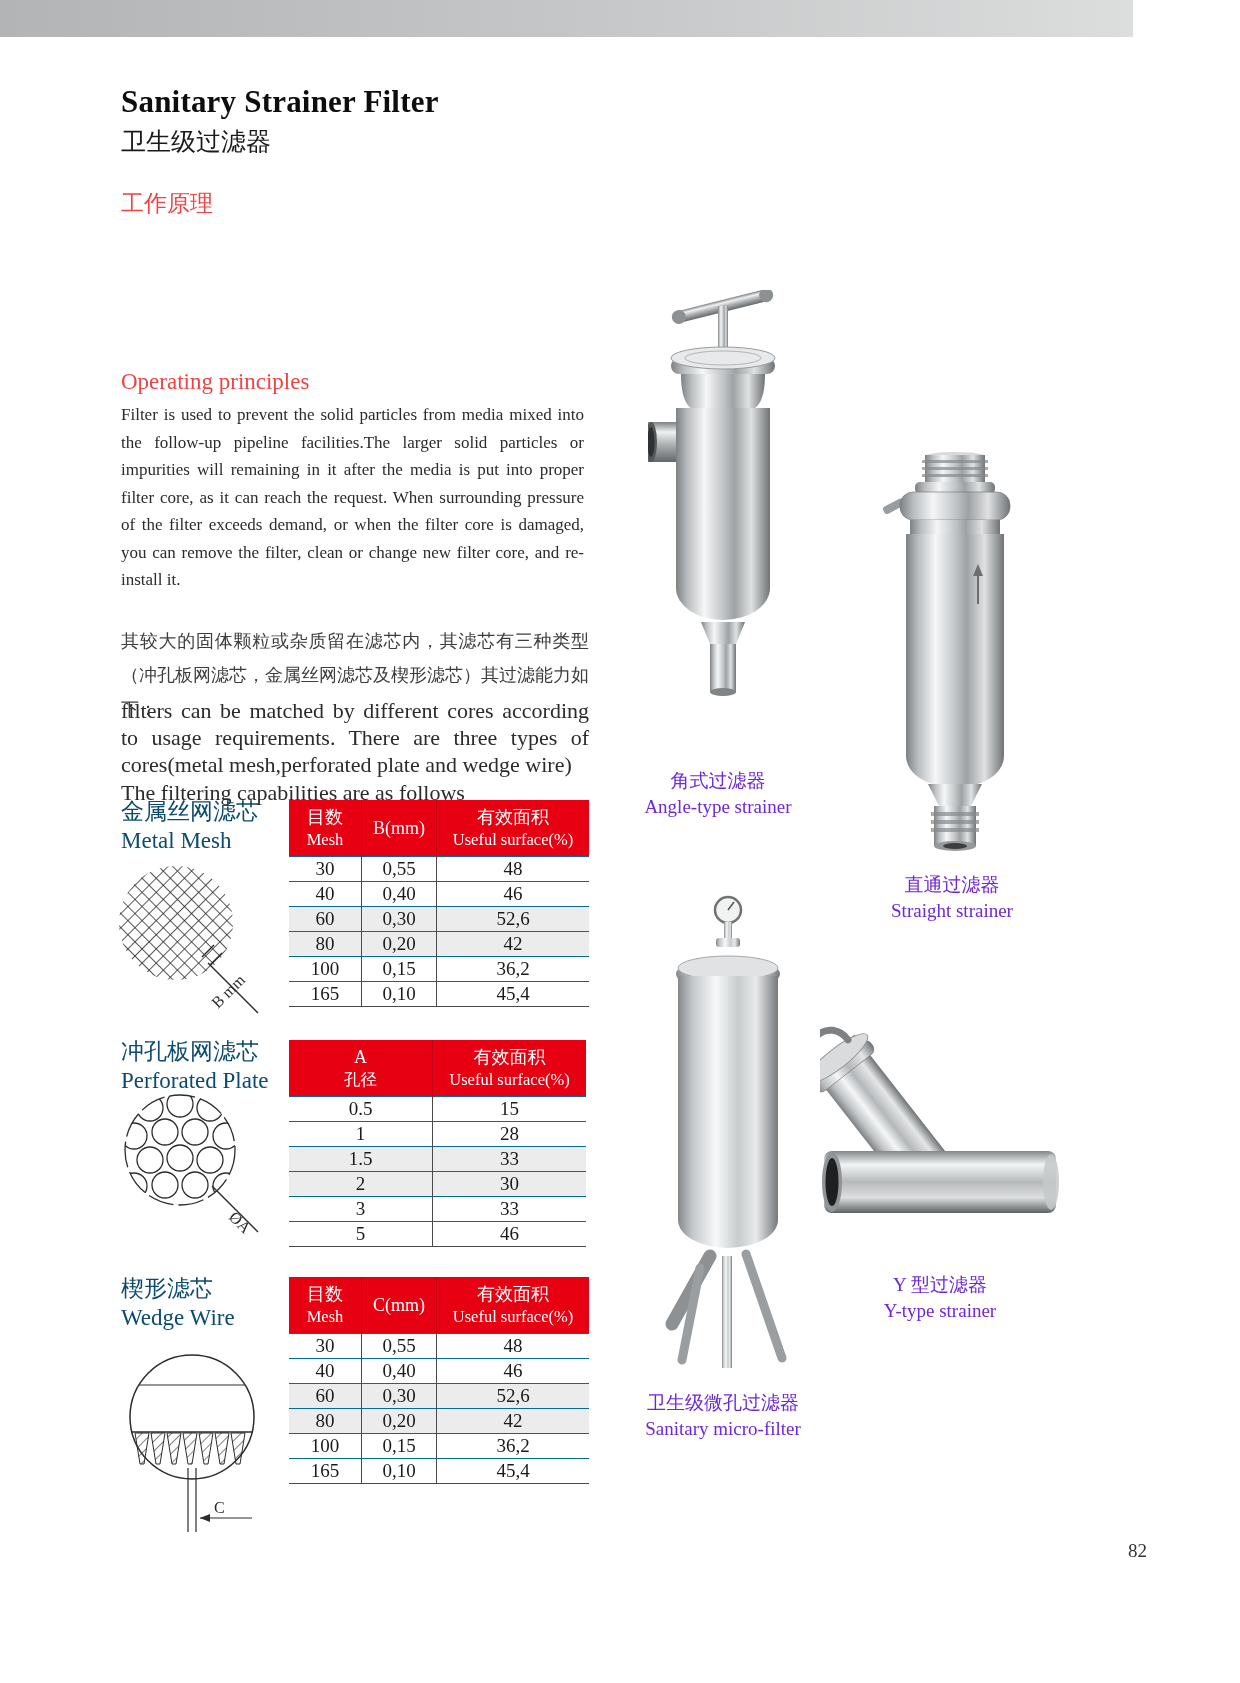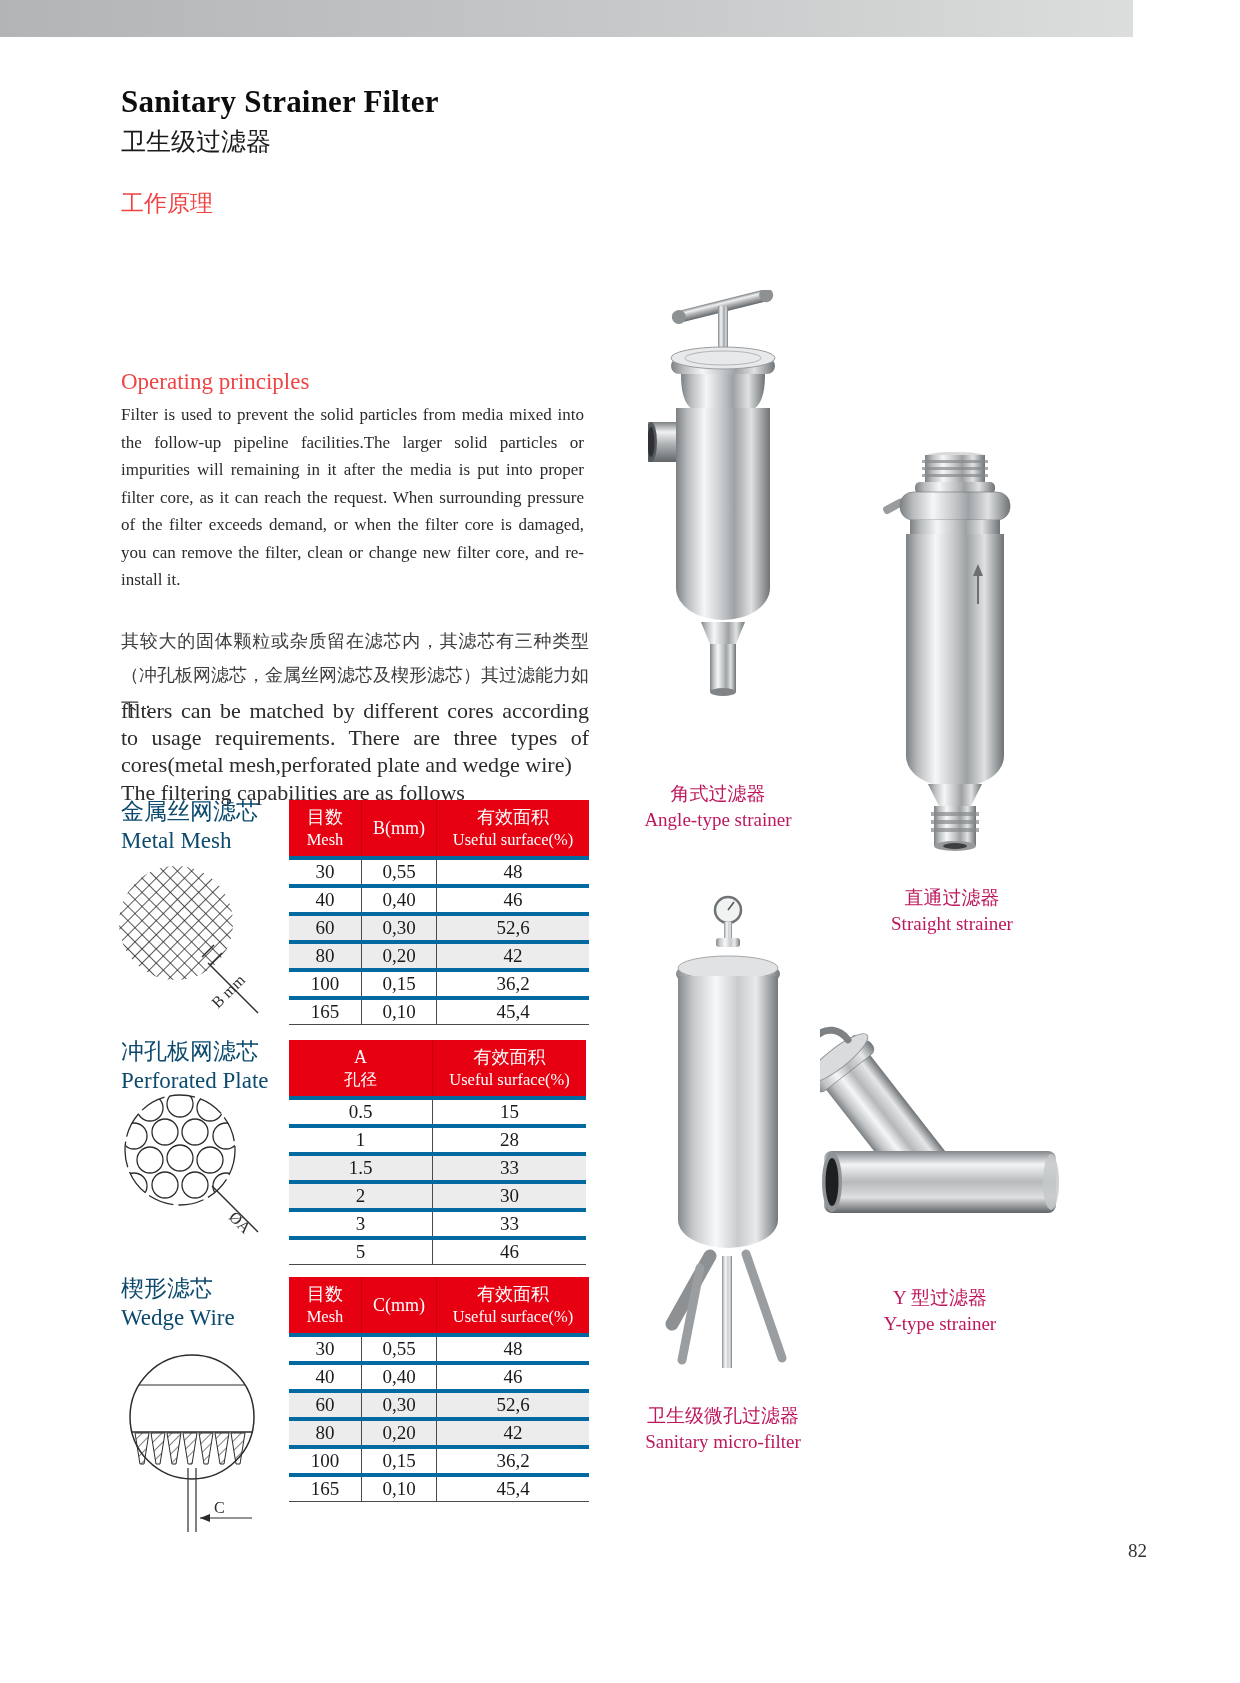--- a/index.html
+++ b/index.html
@@ -25,27 +25,27 @@
   .tbl-label{width:168px;color:#0c4a6e;}
   .tbl-label .zh{font-size:23px;line-height:29px;}
   .tbl-label .en{font-size:23px;line-height:29px;}
   .dtable{border-collapse:collapse;table-layout:fixed;}
   .dtable th{background:#e60012;color:#fff;font-weight:normal;vertical-align:middle;
     padding:3px 1px;height:50px;}
   .dtable th+th{border-left:1px solid #c2000f;}
   .dtable th .hl1{display:block;font-size:18px;line-height:23px;text-align:center;}
   .dtable th .hl2{display:block;font-size:16.5px;line-height:21px;text-align:center;}
   .dtable td{height:24px;text-align:center;font-size:19px;color:#1a1a1a;
-    border-top:4px solid #0369a1;padding:0;}
+    border-top:1px solid #0369a1;padding:0;}
   .dtable td+td{border-left:1px solid #4a4a4a;}
   .dtable tbody tr:last-child td{border-bottom:1.6px solid #4a4a4a;}
   .dtable tbody tr:nth-child(3) td,.dtable tbody tr:nth-child(4) td{background:#ececec;}
   .t3 .c1{width:70px;} .t3 .c2{width:72px;} .t3 .c3{width:150px;}
   .t2 .c1{width:141px;} .t2 .c2{width:151px;}
-  .caption{text-align:center;color:#be185d;margin-top:13px;}
+  .caption{text-align:center;color:#6d28d9;}
   .caption .zh{font-size:19px;line-height:26px;}
   .caption .en{font-size:19px;line-height:26px;}
   .pagenum{left:1128px;top:1540px;font-size:19px;color:#333;}
   svg{display:block;}
 </style>
 </head>
 <body>
 
 <div class="page">
 

